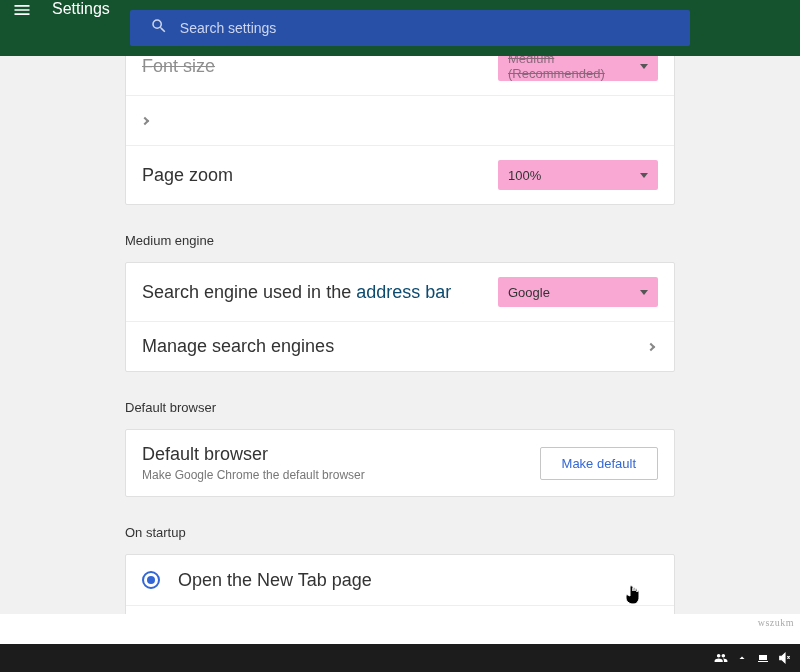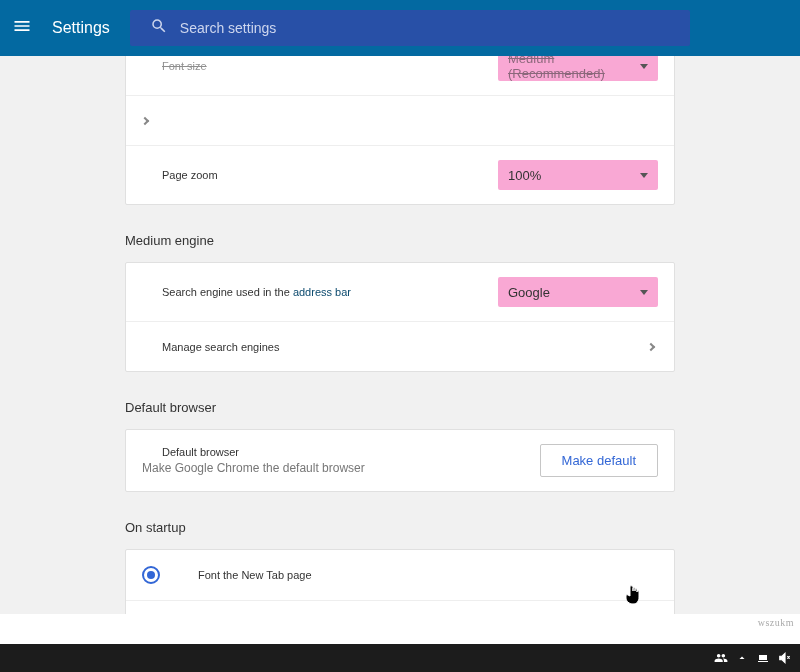--- a/index.html
+++ b/index.html
@@ -1,35 +1,35 @@
 <!DOCTYPE html>
 <html><head>
 <meta charset="utf-8">
 <style>
   * { box-sizing: border-box; margin: 0; padding: 0; font-family: Arial, "Segoe UI", sans-serif; }
   body { background: #fff; width: 800px; height: 672px; overflow: hidden; position: relative; }
   .header {
-    background: #0369a1; height: 56px; display: flex; align-items: center; padding: 0 12px;
+    background: #14532d; height: 56px; display: flex; align-items: flex-start; padding: 0 12px;
   }
   .hamburger { width: 24px; height: 24px; margin-right: 16px; cursor: pointer; }
   .title { color: #fff; font-size: 16px; font-weight: 500; margin-right: 20px; }
   .searchwrap { flex: 1; background: #2850a7; height: 36px; display: flex; align-items: center; border-radius: 2px; padding: 0 20px; margin: 10px 0; max-width: 560px; }
   .searchwrap svg { margin-right: 12px; }
   .searchwrap input { flex:1; background: transparent; border: none; outline: none; color: #fff; font-size: 14px; }
   .searchwrap input::placeholder { color: #cdd6ee; }
   .page { background: #f1f1f1; height: 558px; overflow-y: auto; position: relative; }
   .page::-webkit-scrollbar { width: 12px; }
   .page::-webkit-scrollbar-track { background: #f1f1f1; }
   .page::-webkit-scrollbar-thumb { background: #c1c1c1; }
   .content { width: 550px; margin: 0 auto; padding-bottom: 20px; }
   .section-title { font-size: 13px; color: #333; margin: 28px 0 14px 0; }
   .card { background: #fff; border: 1px solid #e0e0e0; border-radius: 2px; }
   .row { display: flex; align-items: center; padding: 14px 16px; min-height: 50px; }
   .row + .row { border-top: 1px solid #eee; }
-  .row-label { flex: 1; font-size: 11px; color: #333; margin-left: 20px; }
+  .row-label { flex: 1; font-size: 18px; color: #333; }
   .row-sub { font-size: 12px; color: #777; margin-top: 3px; }
   .link { color: #0c4a6e; }
   .select { background: #f9a8d4; border: none; height: 30px; width: 160px; display:flex; align-items:center; justify-content:space-between; padding: 0 10px; font-size: 13px; color:#333; cursor:pointer; border-radius:2px;}
   .arrow-down { width:0;height:0;border-left:4px solid transparent;border-right:4px solid transparent;border-top:5px solid #555;}
   .chevron-right { width:6px;height:6px;border-top:2px solid #888;border-right:2px solid #888; transform: rotate(45deg); margin-right:4px;}
   .btn-outline { border:1px solid #c6c6c6; background:#fff; color:#3367d6; font-size:13px; padding: 8px 21px; border-radius:2px; cursor:pointer; font-weight:500;}
   .radio { width:18px;height:18px;border:2px solid #777;border-radius:50%;margin-right:18px;display:flex;align-items:center;justify-content:center;cursor:pointer;}
   .radio.selected { border-color:#3367d6; }
   .radio.selected::after { content:'';width:8px;height:8px;background:#3367d6;border-radius:50%;}
   .cursor { position:absolute; left:624px; top:584px; pointer-events:none;}
@@ -107,21 +107,21 @@
           <div class="row-sub">Make Google Chrome the default browser</div>
         </div>
         <button class="btn-outline">Make default</button>
       </div>
     </div>
 
     <div class="section-title">On startup</div>
     <div class="card">
       <div class="row">
         <div class="radio selected"></div>
-        <div class="row-label">Font the New Tab page</div>
+        <div class="row-label">Open the New Tab page</div>
       </div>
       <div class="row">
         
         
       </div>
 
     </div>
 
   </div>
 </div>

